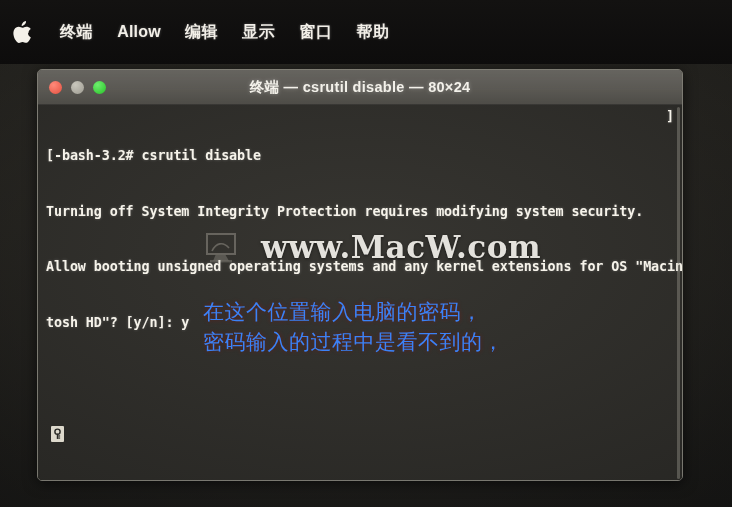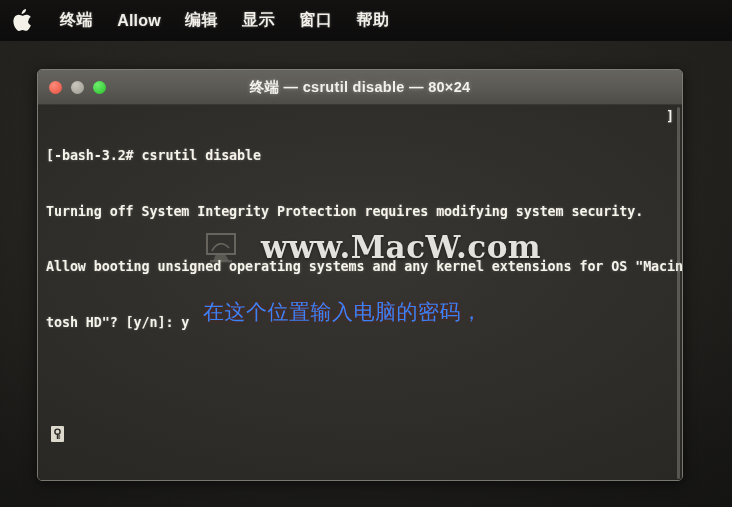--- a/index.html
+++ b/index.html
@@ -23,21 +23,21 @@
     background:
       radial-gradient(ellipse 120% 110% at 48% 45%, rgba(60,58,52,0.55) 0%, rgba(30,29,26,0.25) 55%, rgba(8,8,8,0.75) 100%),
       linear-gradient(175deg, #24231f 0%, #1e1d1a 40%, #141413 100%);
   }
 
   
   .menubar {
     position: absolute;
     left: 0; top: 0;
     width: 732px;
-    height: 41px;
+    height: 64px;
     display: flex;
     align-items: center;
     background: linear-gradient(180deg, #131211 0%, #0d0c0c 100%);
     padding-left: 8px;
     z-index: 6;
   }
   .apple-logo {
     width: 26px;
     height: 30px;
     display: flex;
@@ -276,13 +276,14 @@
       <path d="M13 25 L10 32 H26 L22 25 Z" fill="#ded9cc" opacity="0.75"></path>
       <rect x="7" y="31" width="22" height="2.4" fill="#ded9cc" opacity="0.75"></rect>
       <path d="M9 22 C13 14, 20 12, 26 19" fill="none" stroke="#ded9cc" stroke-width="1.6"></path>
     </svg>
   </div>
   <div class="wm-text">www.MacW.com</div>
 </div>
 
 <div class="annotation">
   <div class="anno-line">在这个位置输入电脑的密码，</div>
+  <div class="anno-line">密码输入的过程中是看不到的，</div>
 </div>
 
 </body></html>

